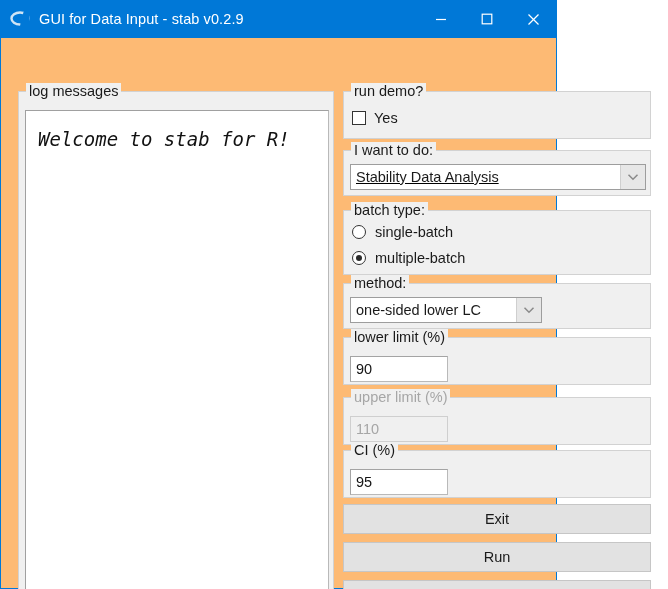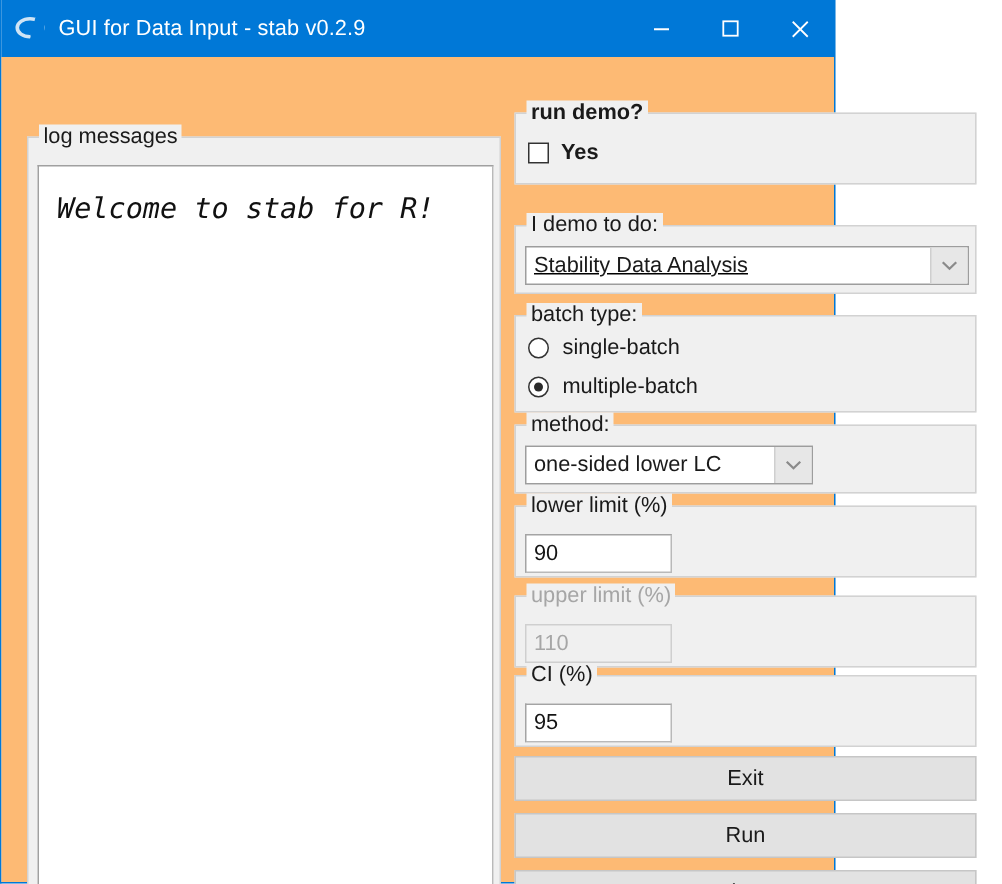--- a/index.html
+++ b/index.html
@@ -287,30 +287,30 @@
 
   <div class="client">
 
     <div class="group" id="log-group">
       <div class="group-label">log messages</div>
       <div class="log-area">
         <pre class="log-text">Welcome to stab for R!</pre>
       </div>
     </div>
 
-    <div class="group rcol" style="top:37px; height:48px;font-weight:bold;">
+    <div class="group rcol" style="top:53px; height:48px;">
       <div class="group-label">run demo?</div>
       <div class="checkbox-row">
         <span class="checkbox-box"></span>
         <span class="lbl">Yes</span>
       </div>
     </div>
 
     <div class="group rcol" style="top:112px; height:46px;">
-      <div class="group-label">I demo to do:</div>
+      <div class="group-label">I want to do:</div>
       <div class="combo" style="left:6px; top:13px; width:296px;text-decoration:underline;">
         <span class="combo-value">Stability Data Analysis</span>
         <span class="combo-arrow">
           <svg width="12" height="8" viewBox="0 0 12 8">
             <path d="M1.5 1.8 L6 6.2 L10.5 1.8" fill="none" stroke="#8a8a8a" stroke-width="1.5"></path>
           </svg>
         </span>
       </div>
     </div>
 

